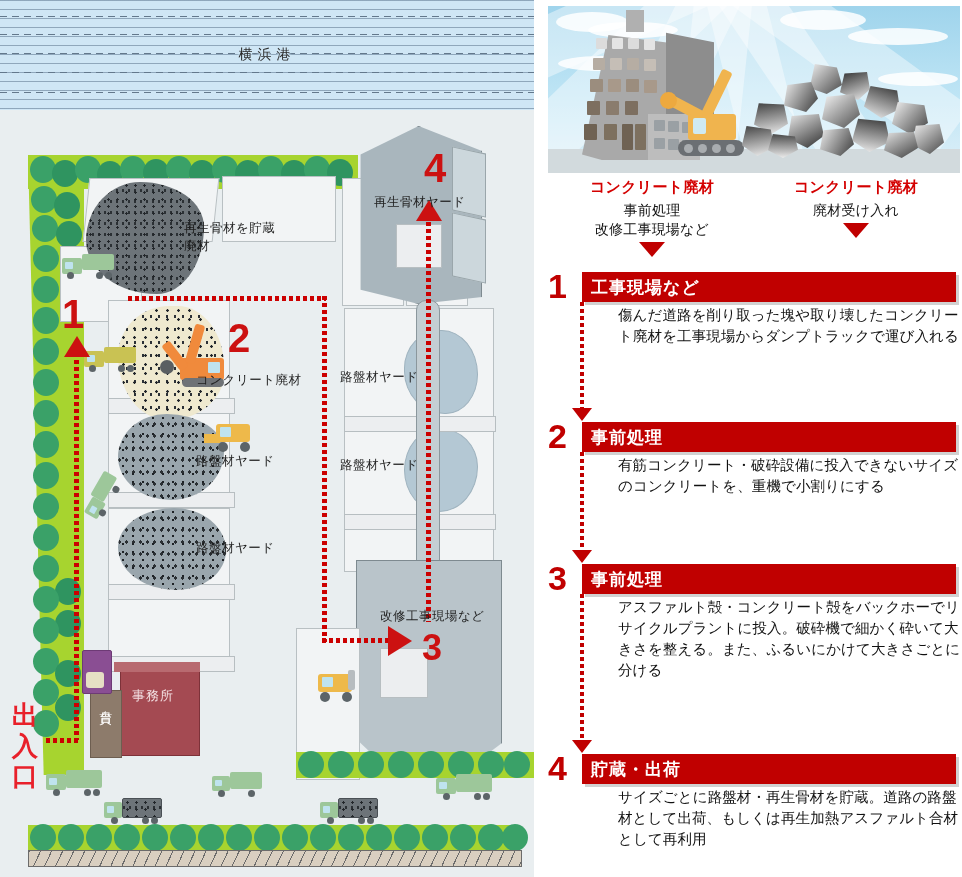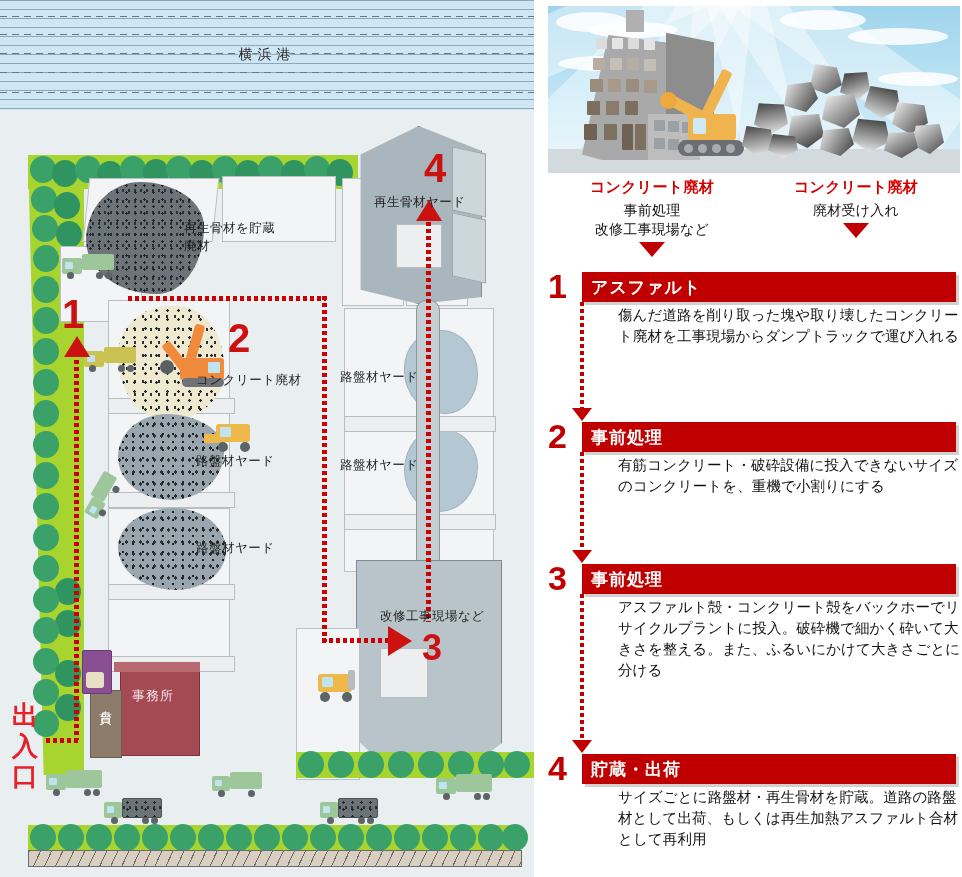--- a/index.html
+++ b/index.html
@@ -535,21 +535,21 @@
         <div class="src-desc">
           <div>廃材受け入れ</div>
         </div>
         <div class="dtri"></div>
       </div>
     </div>
 
     <div class="step" style="top:272px;">
       <div class="step-num">1</div>
       <div class="step-bar">
-        <span>アスファルト</span>
+        <span>工事現場など</span>
       </div>
       <div class="step-body">傷んだ道路を削り取った塊や取り壊したコンクリート廃材を工事現場からダンプトラックで運び入れる</div>
     </div>
     <div class="connector" style="top:302px;height:108px;"></div>
     <div class="connector-head" style="top:408px;"></div>
 
     <div class="step" style="top:422px;">
       <div class="step-num">2</div>
       <div class="step-bar">
         <span>事前処理</span>

